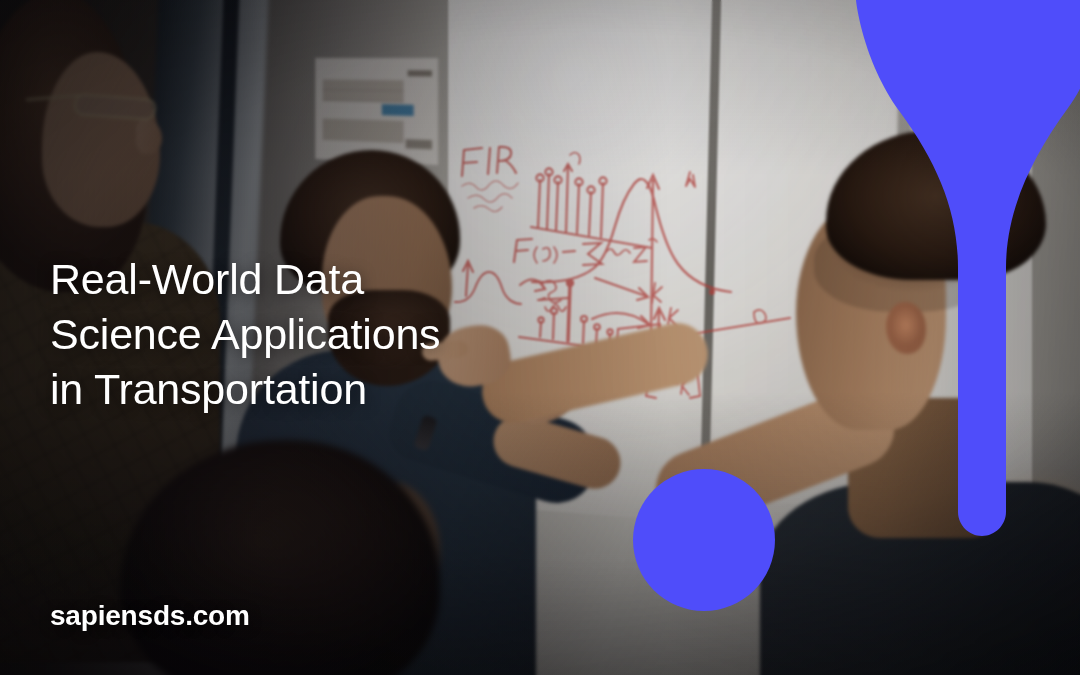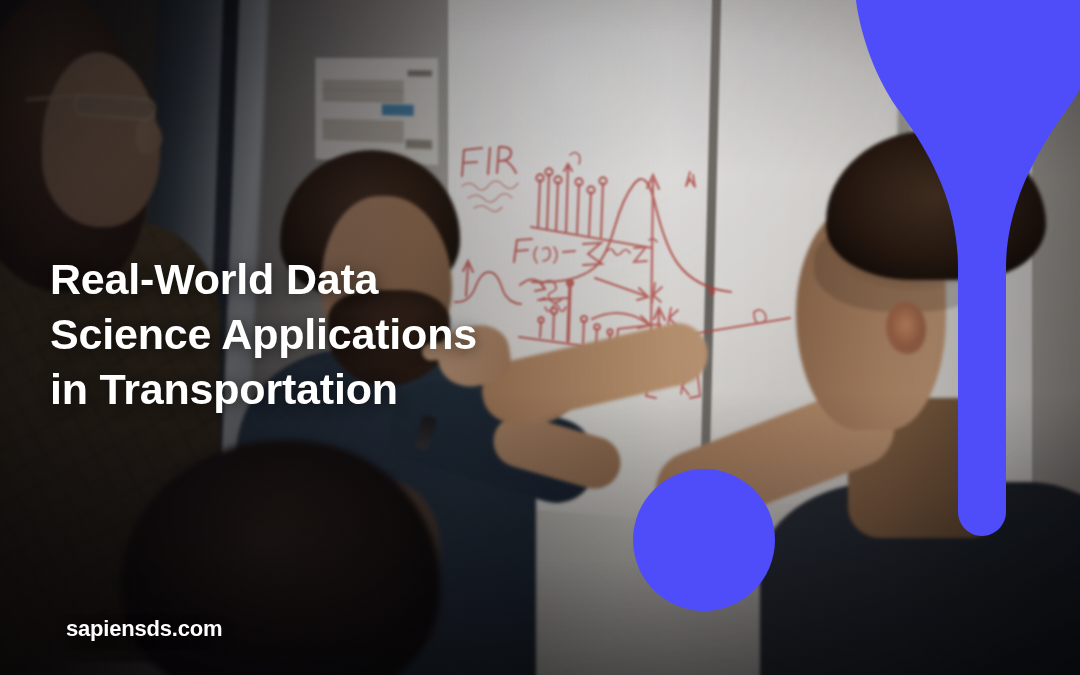--- a/index.html
+++ b/index.html
@@ -279,35 +279,35 @@
   .softfocus{position:absolute;inset:-6px;backdrop-filter:blur(1.1px);}
 
   
   .shapes{position:absolute;inset:0;}
 
   
   .headline{
     position:absolute;left:50px;top:252px;
     color:#fff;
     font-size:43px;
-    font-weight:700;
+    font-weight:400;
     line-height:55px;
     letter-spacing:-.2px;
     text-shadow:0 2px 14px rgba(0,0,0,.55);
     white-space:pre-line;
     margin:0;
   }
   .site{
     position:absolute;left:50px;top:600px;
     color:#fff;
-    font-size:22px;
+    font-size:28px;
     font-weight:700;
     letter-spacing:-.2px;
     text-shadow:0 2px 12px rgba(0,0,0,.6);
-    margin:16px;
+    margin:0;
   }
 </style>
 </head>
 <body>
 
 <div class="stage">
 
   <div class="photo">
     <div class="wall"></div>
     <div class="window"></div>

